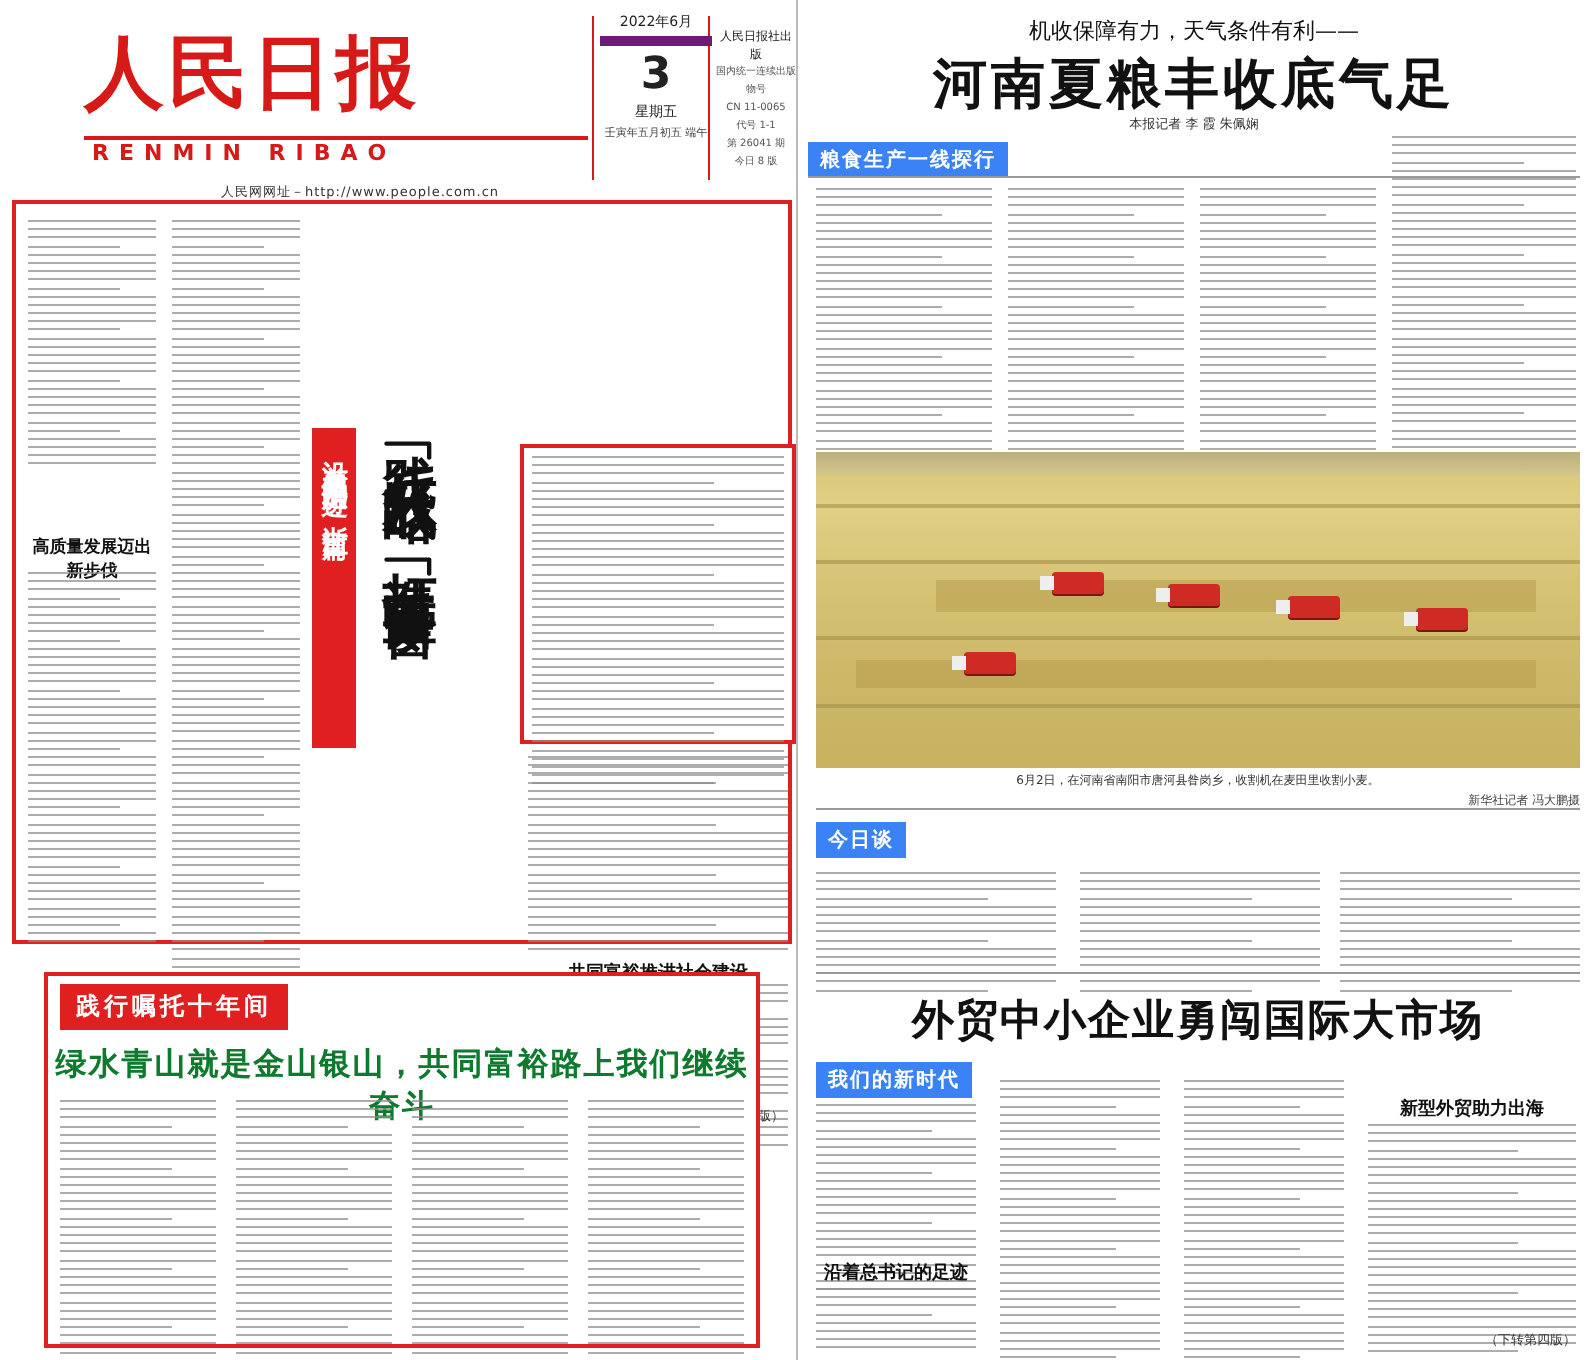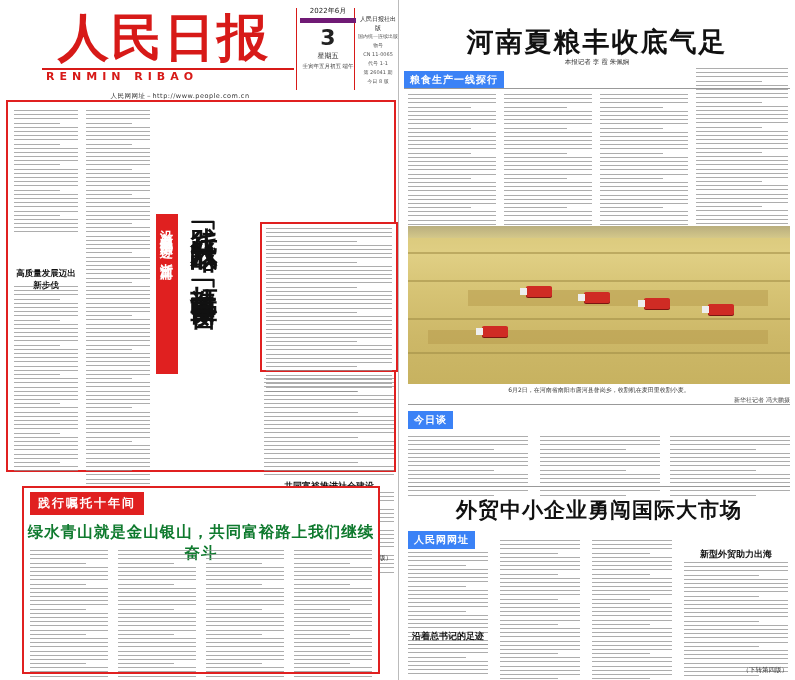--- a/index.html
+++ b/index.html
@@ -11,24 +11,23 @@
     position:relative;
   }
   .page{position:relative;width:795px;height:680px;background:#fff;}
 
   
   .masthead{position:absolute;left:0;top:0;width:398px;height:100px;}
   .logo{
     position:absolute;left:42px;top:6px;width:250px;height:62px;
     color:#d71a18;
     font-family:"DejaVu Serif","Liberation Serif",serif;
-    font-weight:bold;font-size:51px;line-height:62px;
+    font-weight:bold;font-size:40px;line-height:62px;
     letter-spacing:2px;
     white-space:nowrap;
-    margin-left:16px;
   }
   .logo-pinyin{
     position:absolute;left:46px;top:70px;width:250px;
     color:#d71a18;font-size:11px;letter-spacing:5px;font-weight:bold;
   }
   .logo-rule{position:absolute;left:42px;top:68px;width:252px;height:2px;background:#d71a18;}
   .logo-url{
     position:absolute;left:60px;top:92px;width:240px;
     font-size:6.5px;color:#333;letter-spacing:.5px;text-align:center;
   }
@@ -615,20 +614,21 @@
       <i></i>
       <i class="short"></i>
       <i></i>
       <i></i>
     <i></i>
       <i></i>
   </div>
 
   <div class="vr-gray" style="left:398px;top:0;height:680px;"></div>
 
+  <div class="r-kicker">机收保障有力，天气条件有利——</div>
   <div class="r-head">河南夏粮丰收底气足</div>
   <div class="r-byline">本报记者 李 霞 朱佩娴</div>
 
   <div style="position:absolute;left:404px;top:68px;">
     <span class="redlabel">粮食生产一线探行</span>
   </div>
   <div class="hr-gray" style="left:404px;top:88px;width:386px;"></div>
 
   <div class="body-lines" style="position:absolute;left:408px;top:94px;width:88px;">
     <i></i>
@@ -892,21 +892,21 @@
       <i></i>
       <i></i>
       <i class="short"></i>
   </div>
 
   <div class="hr-gray" style="left:408px;top:486px;width:382px;"></div>
 
   <div class="r-head3">外贸中小企业勇闯国际大市场</div>
 
   <div style="position:absolute;left:408px;top:528px;">
-    <span class="redlabel">人民网网址</span>
+    <span class="redlabel">我们的新时代</span>
   </div>
 
   <div class="body-lines" style="position:absolute;left:408px;top:552px;width:80px;">
     <i></i>
       <i></i>
       <i></i>
       <i class="short"></i>
       <i></i>
       <i></i>
       <i></i>

